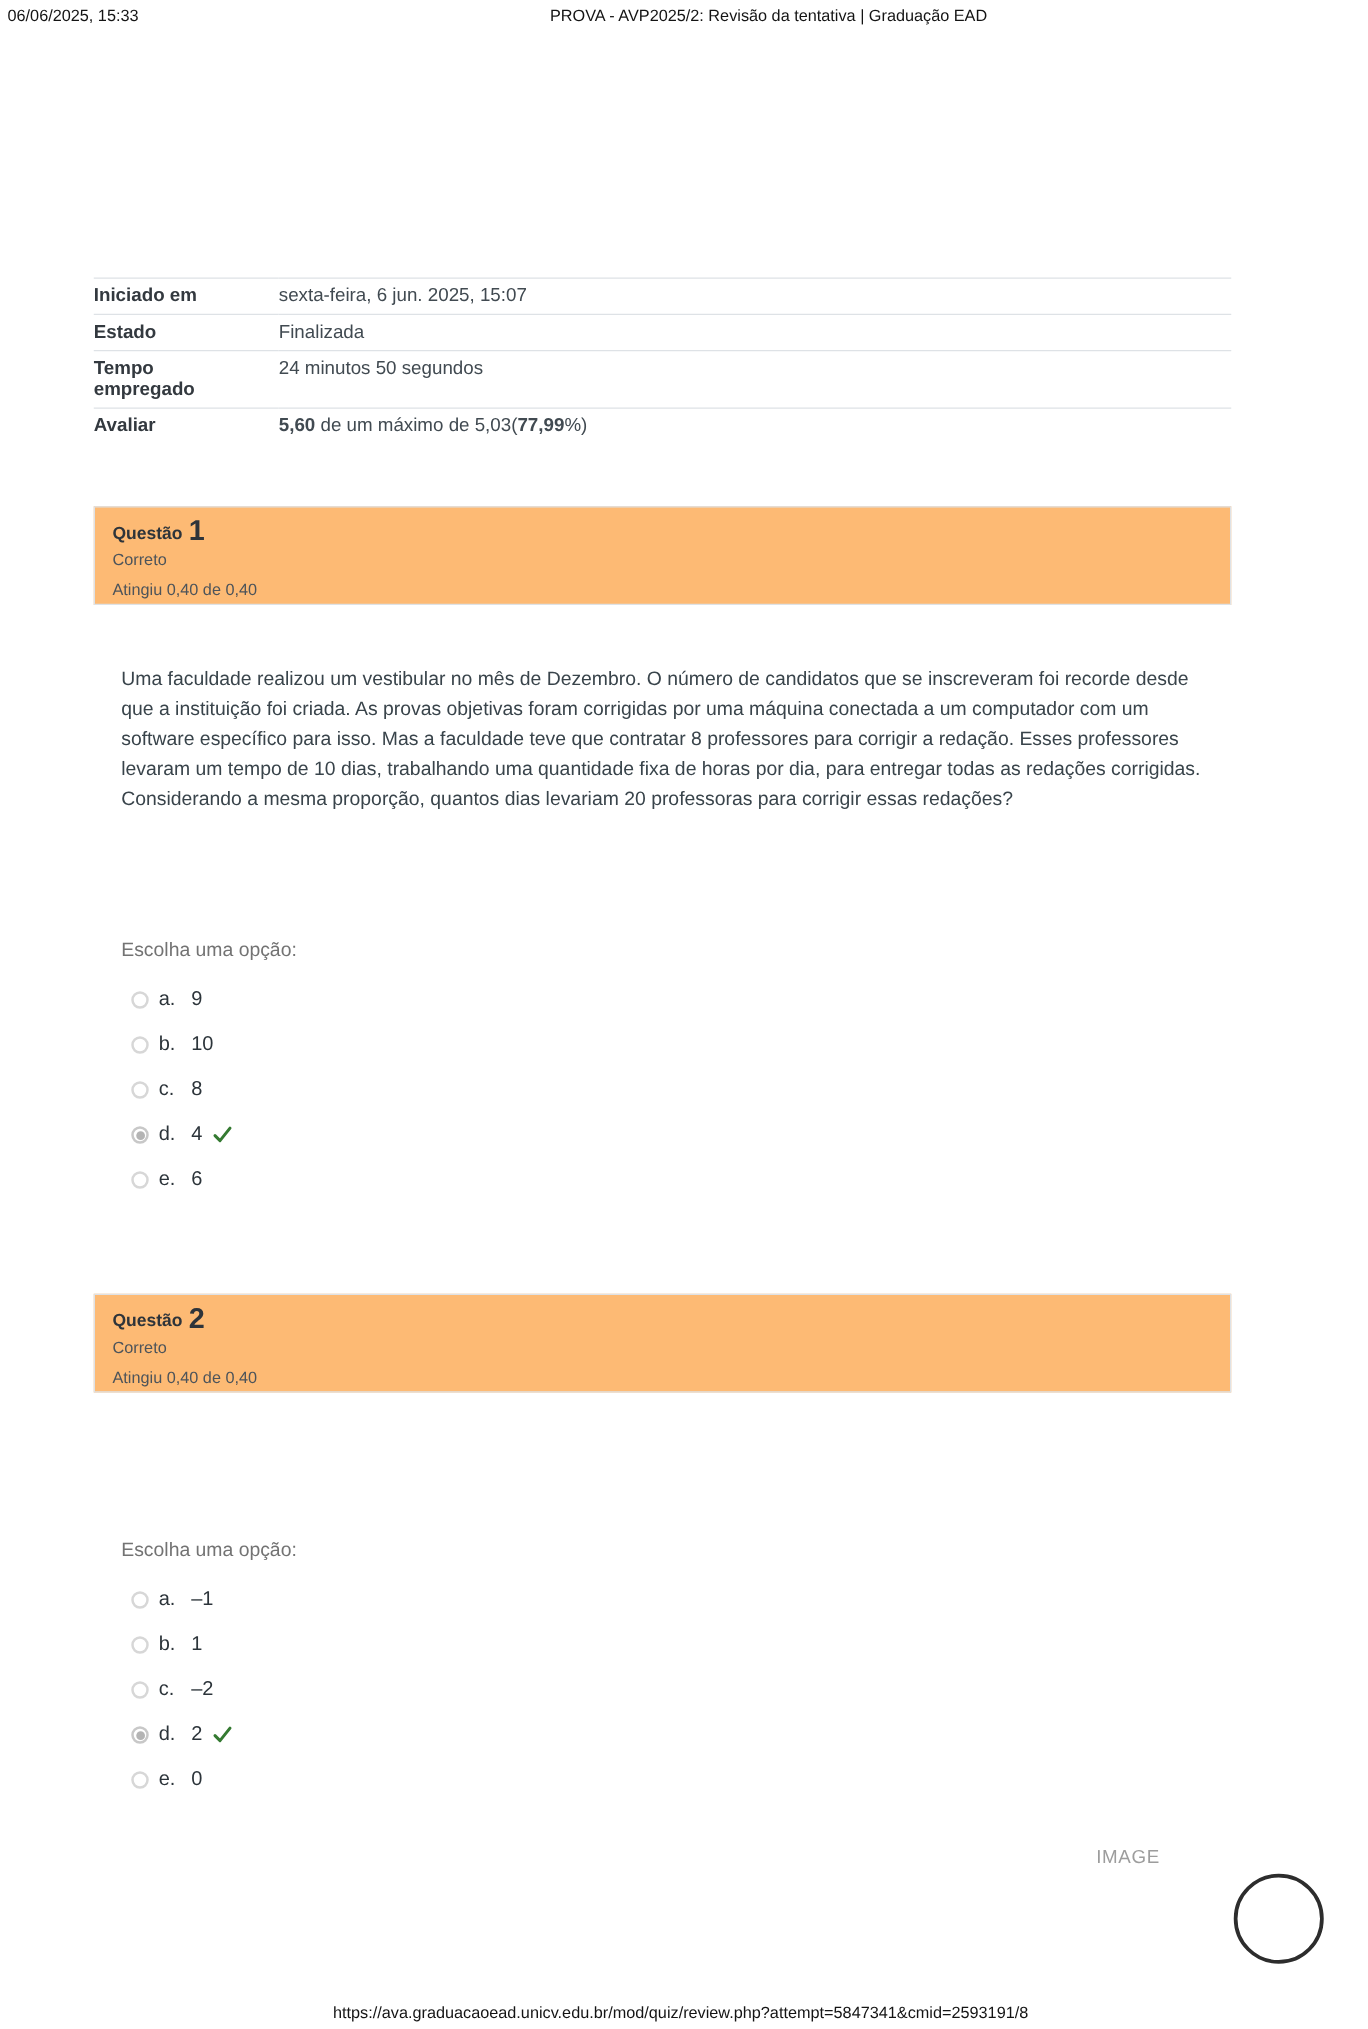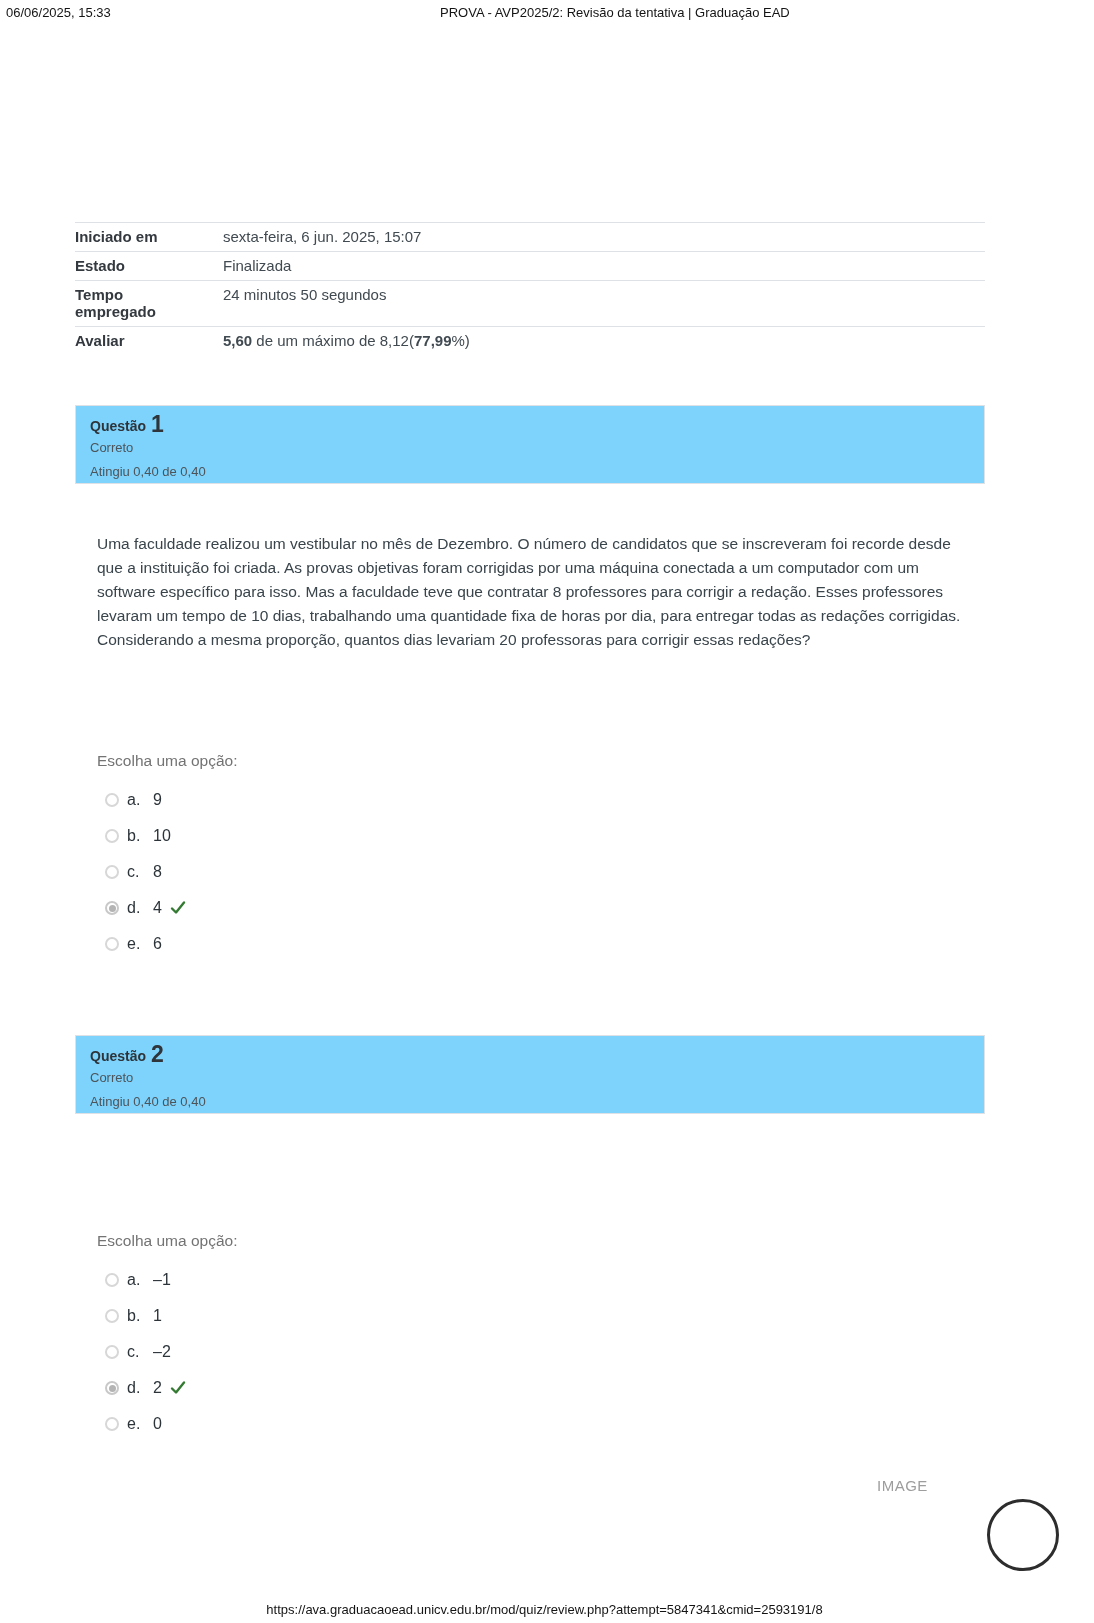--- a/index.html
+++ b/index.html
@@ -20,21 +20,21 @@
     border-collapse:collapse; font-size:15px; }
   .summary th { width:148px; text-align:left; vertical-align:top;
     padding:5px 16px 6px 0; font-weight:700; color:#33393f;
     border-top:1px solid #dee2e6; }
   .summary td { padding:5px 0 6px 0; color:#414a51; vertical-align:top;
     border-top:1px solid #dee2e6; }
   .summary .b { font-weight:700; }
 
   
   .qbox { position:absolute; left:75px; width:910px; height:79px;
-    border:1px solid #dee2e6; background:#7dd3fc; padding:8px 14px; }
+    border:1px solid #dee2e6; background:#fdba74; padding:8px 14px; }
   .qno { display:flex; align-items:flex-end; gap:5px; }
   .qword { font-weight:700; font-size:14px; color:#2e343a; line-height:1.2; }
   .qnum  { font-weight:700; font-size:23px; color:#2e343a; line-height:0.9; }
   .qstate { font-size:13px; color:#4d545a; margin-top:5px; }
   .qgrade { font-size:13px; color:#4d545a; margin-top:9px; }
 
   
   .qtext { position:absolute; left:97px; width:866px; font-size:15.5px;
     line-height:24px; color:#39444b; white-space:pre-line; }
   .qprompt { position:absolute; left:97px; font-size:15.5px; color:#737373; }
@@ -74,21 +74,21 @@
     <tr>
       <th>Estado</th>
       <td>Finalizada</td>
     </tr>
     <tr>
       <th>Tempo empregado</th>
       <td>24 minutos 50 segundos</td>
     </tr>
     <tr>
       <th>Avaliar</th>
-      <td><span class="b">5,60</span><span> de um máximo de 8,12(</span><span class="b">77,99</span><span>%)</span></td>
+      <td><span class="b">5,60</span><span> de um máximo de 5,03(</span><span class="b">77,99</span><span>%)</span></td>
     </tr>
   </tbody>
     </table>
 
   <div class="qbox" style="top:405px">
     <div class="qno">
       <span class="qword">Questão</span>
       <span class="qnum">1</span>
     </div>
     <div class="qstate">Correto</div>

